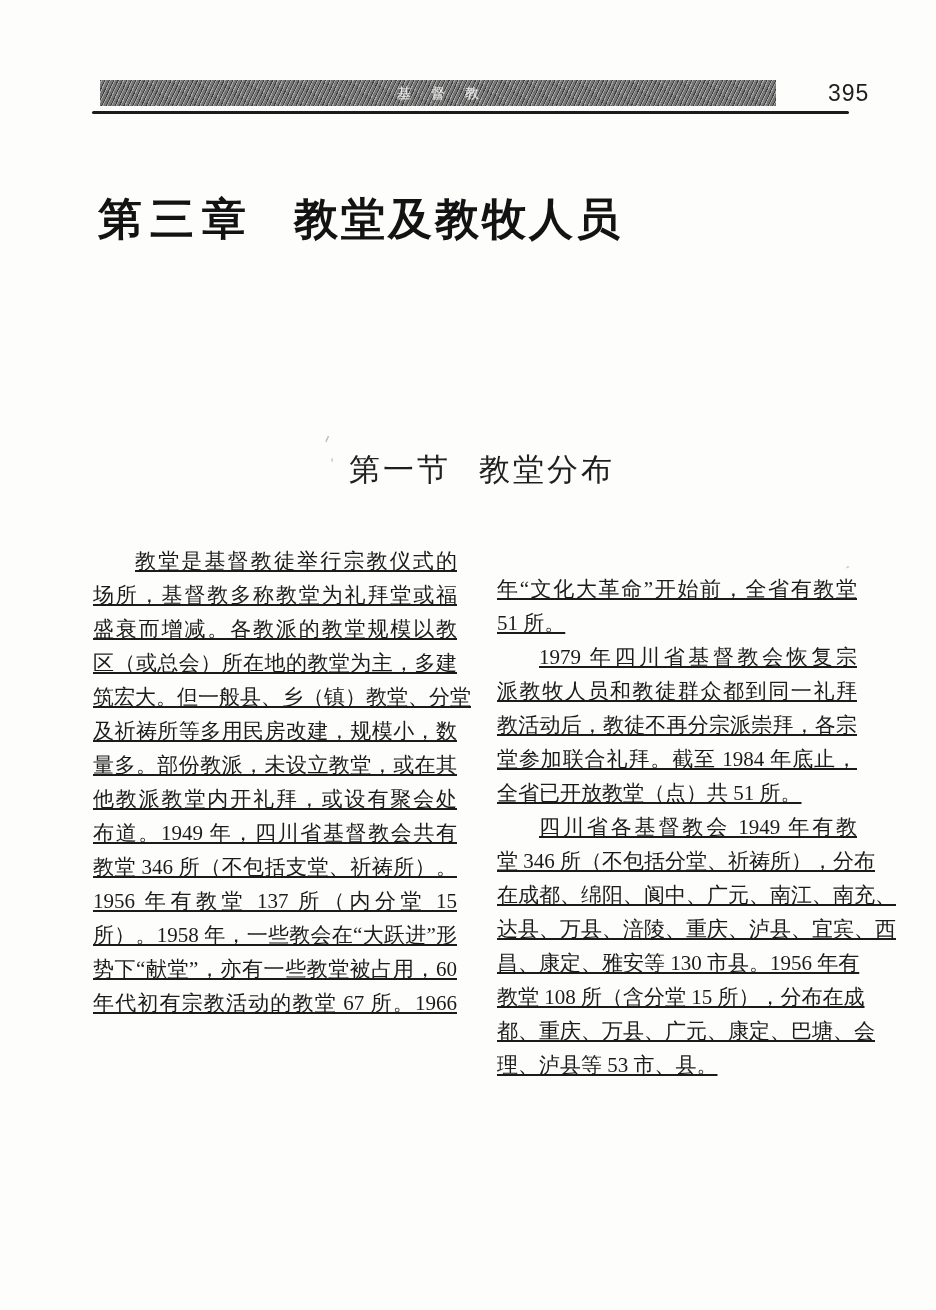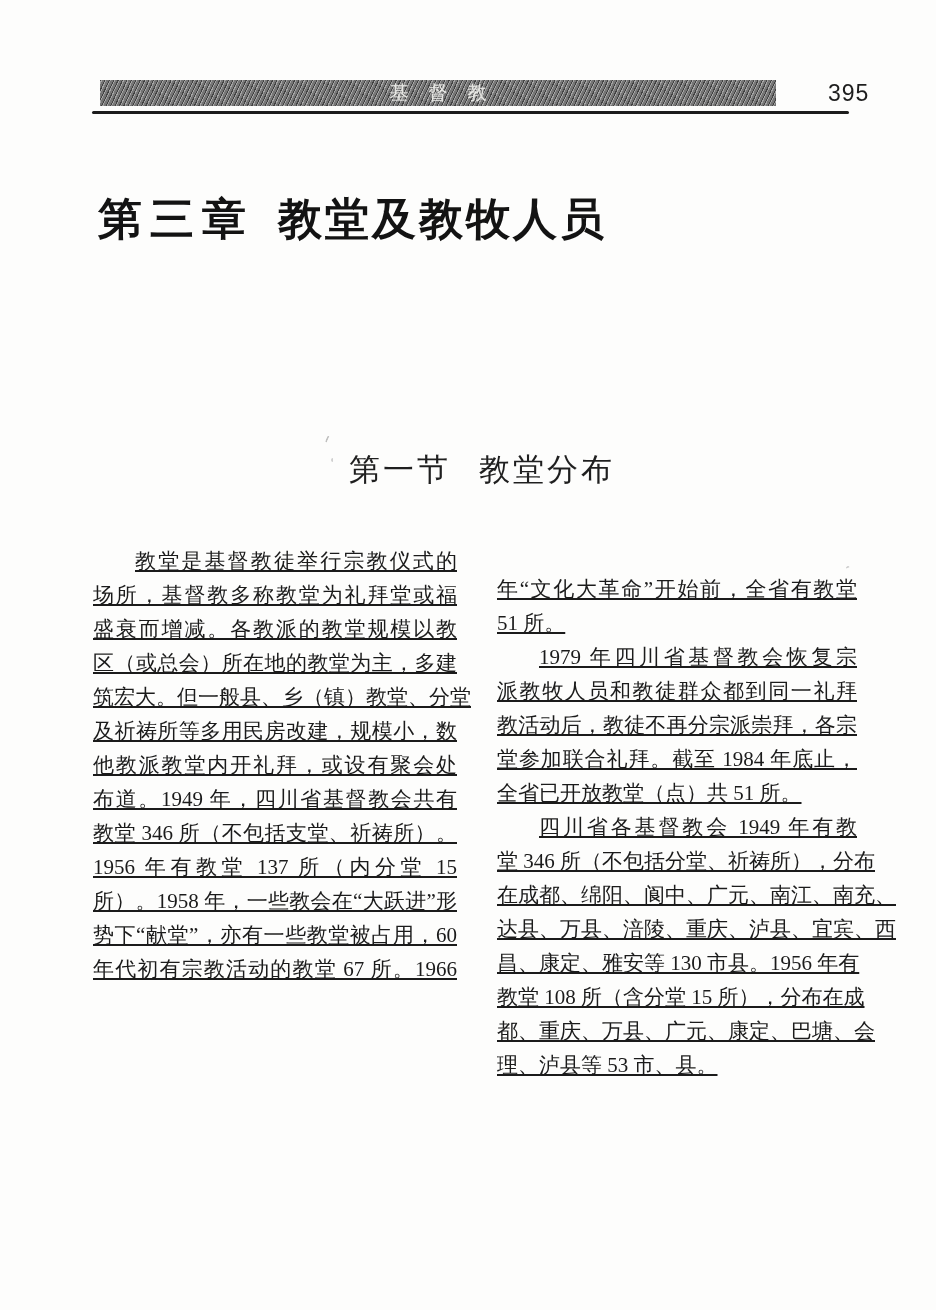--- a/index.html
+++ b/index.html
@@ -11,42 +11,42 @@
   
   .band{
     position:absolute;left:100px;top:80px;width:676px;height:26px;
     background:
       repeating-linear-gradient(115deg, rgba(40,40,40,.75) 0 1px, rgba(175,175,175,.55) 1px 2px, rgba(110,110,110,.8) 2px 4px),
       repeating-linear-gradient(25deg, #8a8a8a 0 2px, #9d9d9d 2px 5px);
     display:flex;align-items:center;justify-content:center;
   }
   .band-text{
     font-family:"Liberation Sans","DejaVu Sans",sans-serif;
-    font-size:19px;line-height:26px;color:#f3f3ef;
+    font-size:14px;line-height:26px;color:#f3f3ef;
     letter-spacing:20px;padding-left:20px;opacity:.9;
     text-shadow:0 0 1px rgba(255,255,255,.5);
   }
   .pagenum{
     position:absolute;left:828px;top:81px;
     font-family:"Liberation Sans","DejaVu Sans",sans-serif;
     font-size:23px;line-height:24px;color:#1e1e1e;letter-spacing:1px;
   }
   .rule{
     position:absolute;left:92px;top:111px;width:757px;height:3px;
     background:#1c1c1c;border-radius:2px;
   }
   
   .chapter{
     position:absolute;left:98px;top:194px;margin:0;
     font-family:"Liberation Sans","DejaVu Sans",sans-serif;
     font-size:44px;line-height:50px;font-weight:bold;color:#131313;
     white-space:nowrap;
   }
   .chapter .num{letter-spacing:8px;}
-  .chapter .ttl{margin-left:24px;letter-spacing:3px;}
+  .chapter .ttl{margin-left:40px;letter-spacing:3px;}
   .section{
     position:absolute;left:0;top:451px;width:936px;margin:0;
     text-align:center;font-weight:400;color:#1f1f1f;
     font-size:31px;line-height:38px;white-space:nowrap;
     transform:translateX(14px);
   }
   .section .num{letter-spacing:3px;}
   .section .ttl{margin-left:28px;letter-spacing:3px;margin-top:23px;}
   
   .columns{position:absolute;left:93px;top:544px;width:764px;display:flex;text-decoration:underline;}
@@ -82,20 +82,21 @@
   <h2 class="section"><span class="num">第一节</span><span class="ttl">教堂分布</span></h2>
 
   <div class="columns">
     <div class="col">
         <div class="line fill indent">教堂是基督教徒举行宗教仪式的</div>
         <div class="line fill">场所，基督教多称教堂为礼拜堂或福</div>
         <div class="line fill">盛衰而增减。各教派的教堂规模以教</div>
         <div class="line fill">区（或总会）所在地的教堂为主，多建</div>
         <div class="line fill">筑宏大。但一般县、乡（镇）教堂、分堂</div>
         <div class="line fill">及祈祷所等多用民房改建，规模小，数</div>
+        <div class="line fill">量多。部份教派，未设立教堂，或在其</div>
         <div class="line fill">他教派教堂内开礼拜，或设有聚会处</div>
         <div class="line fill">布道。1949 年，四川省基督教会共有</div>
         <div class="line fill">教堂 346 所（不包括支堂、祈祷所）。</div>
         <div class="line fill">1956 年有教堂 137 所（内分堂 15</div>
         <div class="line fill">所）。1958 年，一些教会在“大跃进”形</div>
         <div class="line fill">势下“献堂”，亦有一些教堂被占用，60</div>
         <div class="line fill">年代初有宗教活动的教堂 67 所。1966</div>
       </div>
     <div class="col col-right">
         <div class="line fill">年“文化大革命”开始前，全省有教堂</div>

